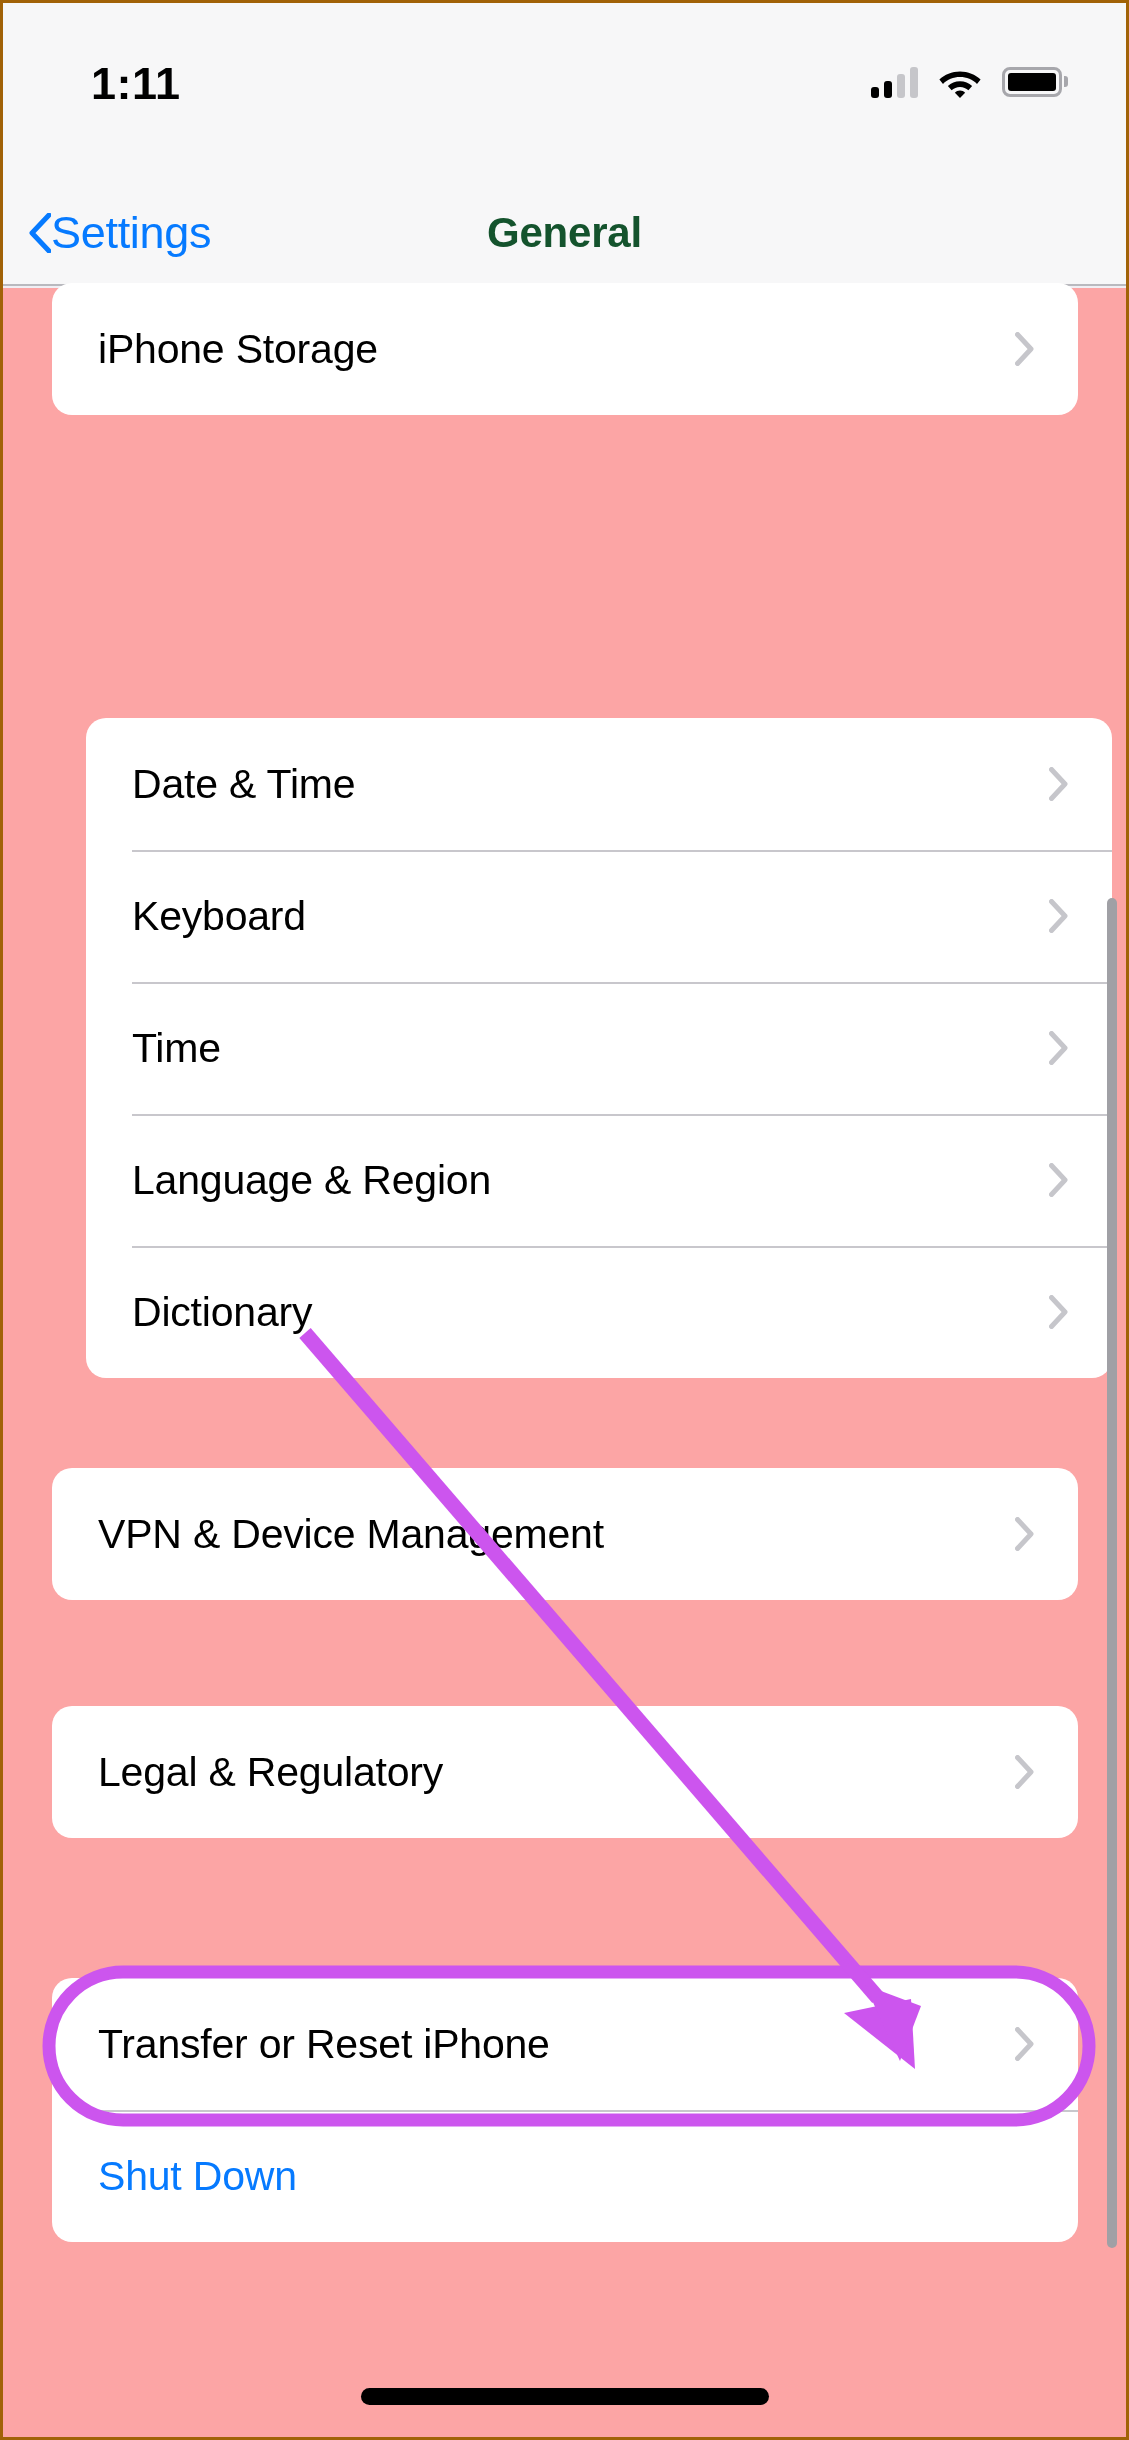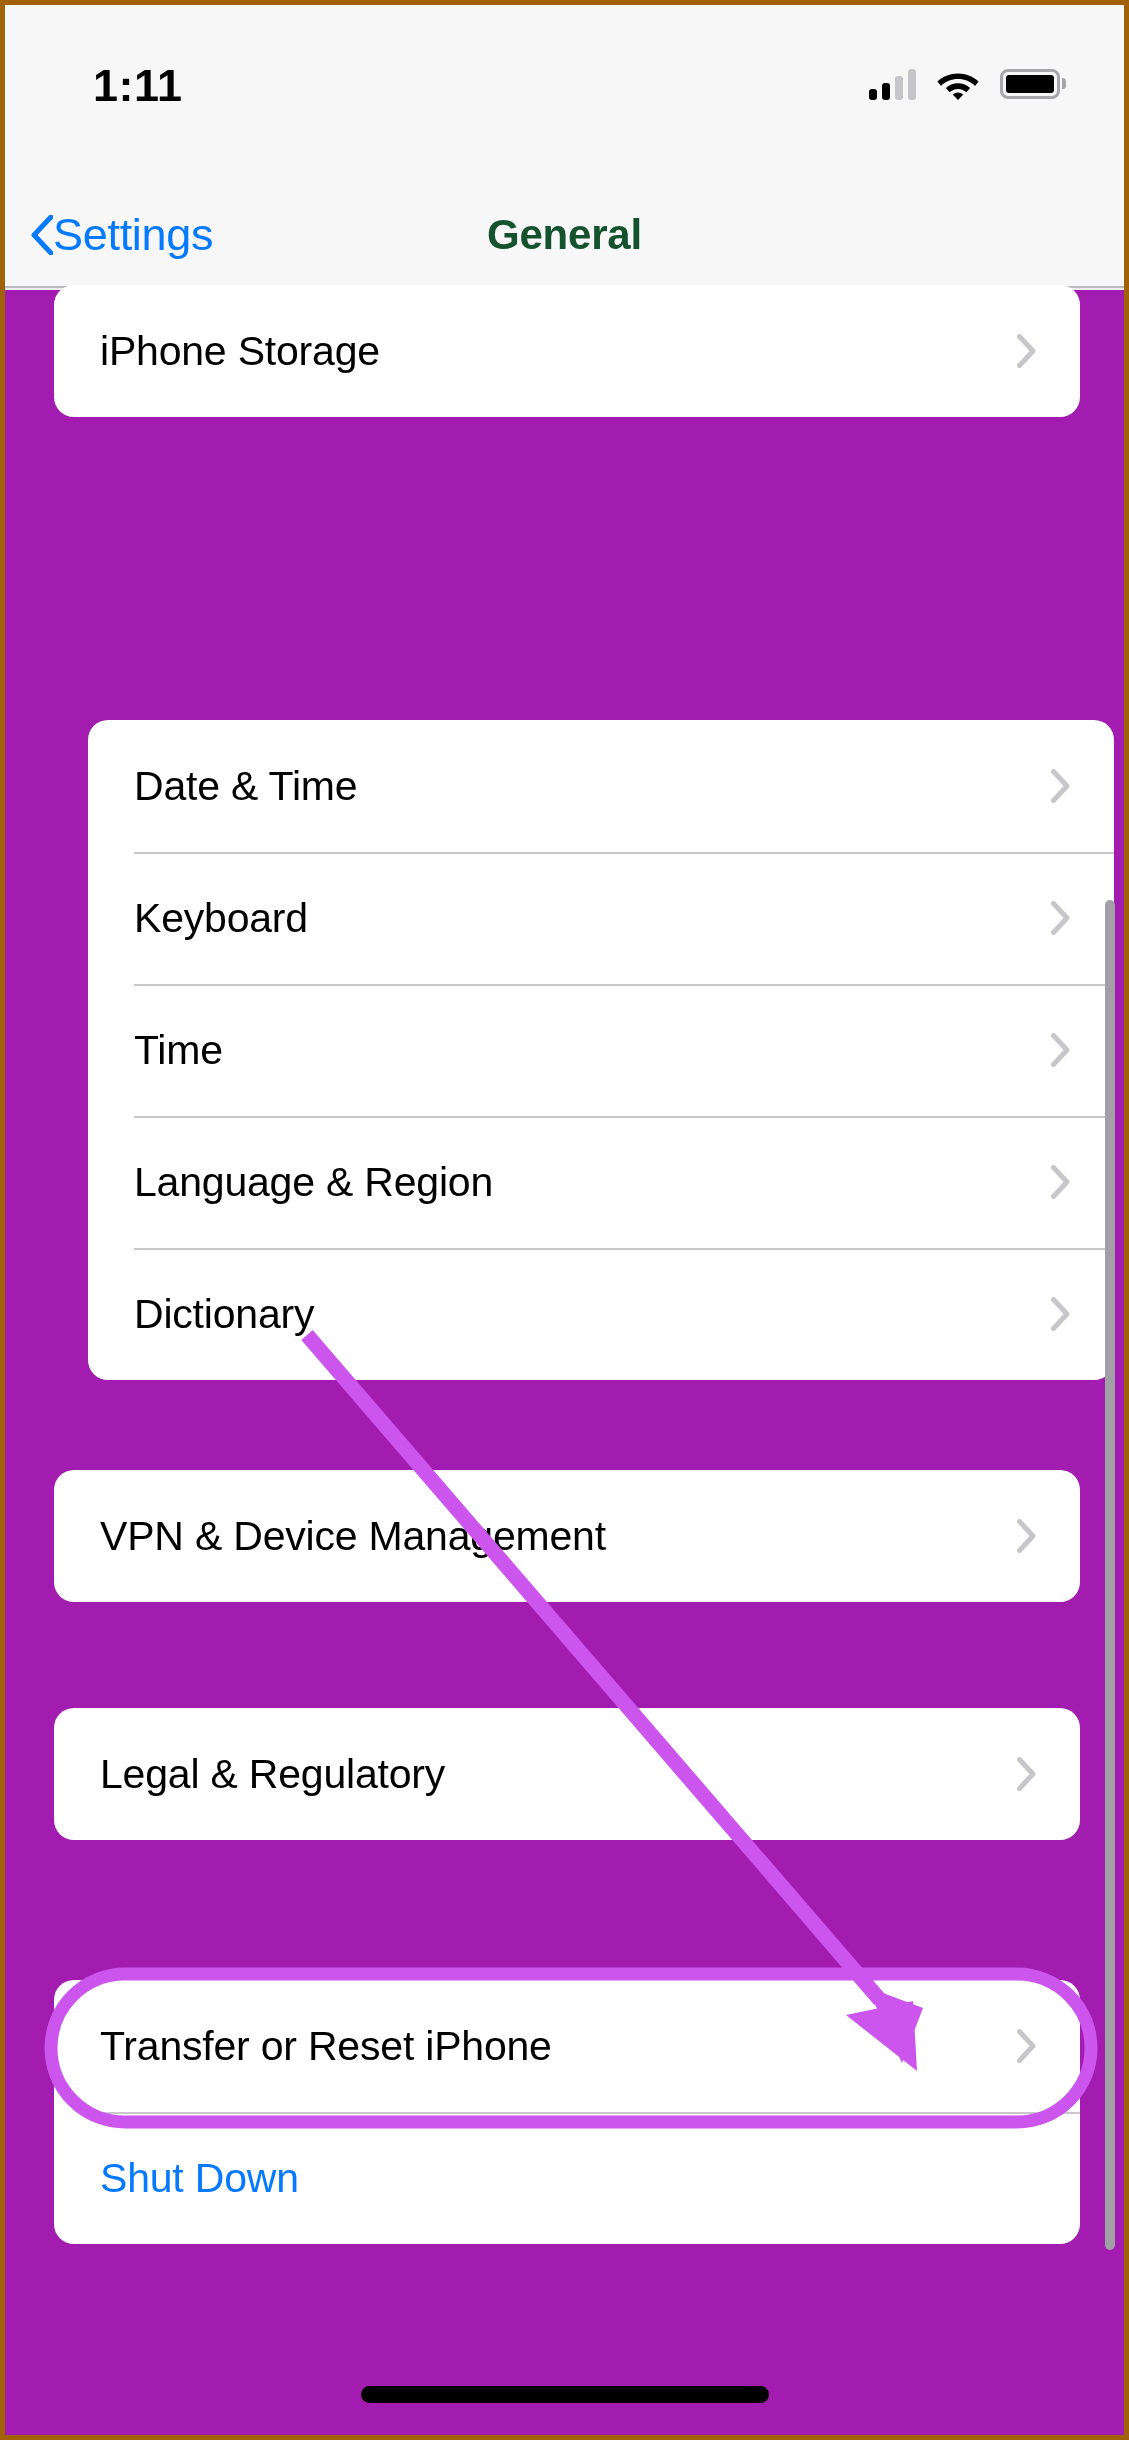--- a/index.html
+++ b/index.html
@@ -10,21 +10,21 @@
     overflow: hidden;
     background: #ffffff;
     font-family: "Liberation Sans", sans-serif;
   }
 
   #phone {
     position: relative;
     width: 1129px;
     height: 2440px;
     background: #f0eff4;
-    border: 5px solid #a16207;
+    border: 3px solid #a16207;
     overflow: hidden;
   }
 
   
   .status-bar {
     position: absolute;
     top: 0; left: 0; right: 0;
     height: 178px;
     background: #f7f7f8;
     display: flex;
@@ -118,21 +118,21 @@
     font-size: 42px;
     font-weight: 700;
     color: #14532d;
     letter-spacing: -0.2px;
   }
 
   
   .content {
     position: absolute;
     top: 285px; left: 0; right: 0; bottom: 0;
-    background: #a21caf;
+    background: #fca5a5;
   }
 
   .group {
     position: absolute;
     left: 49px;
     width: 1026px;
     background: #ffffff;
     border-radius: 20px;
     overflow: hidden;
   }

